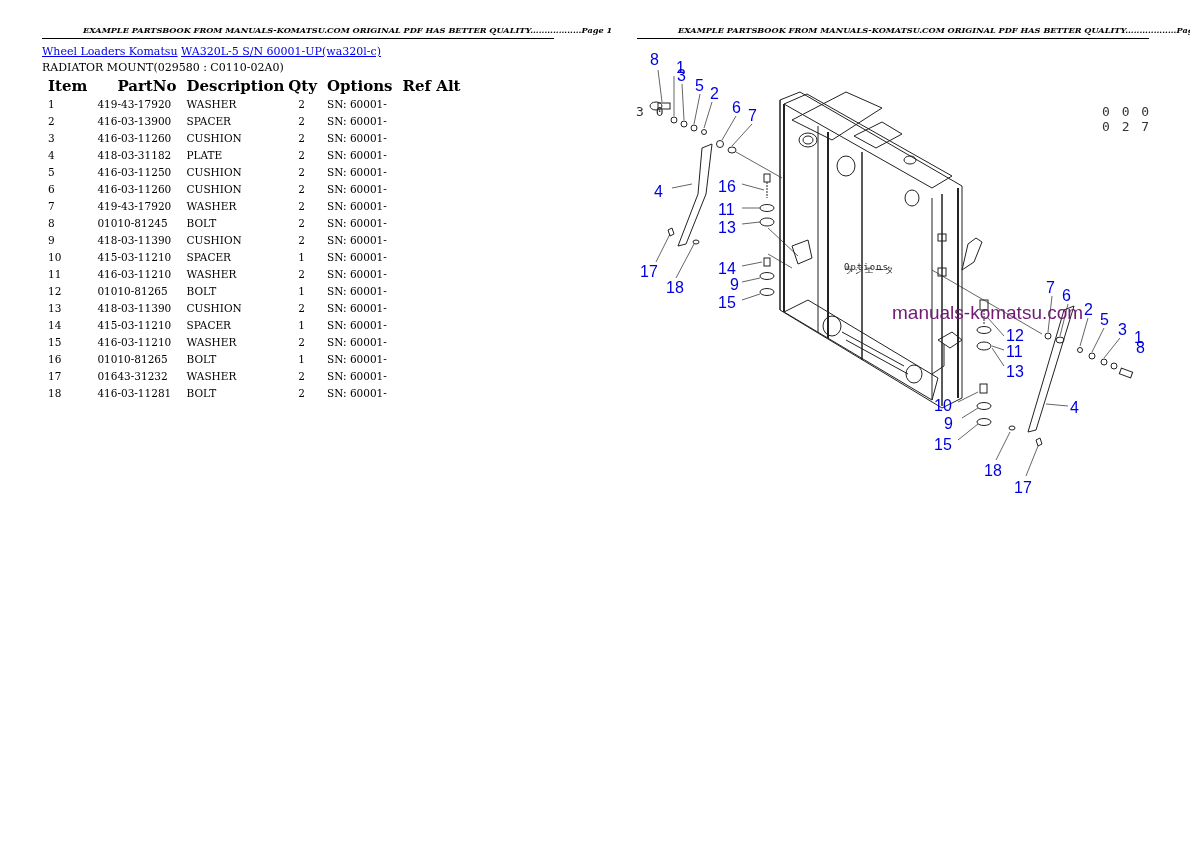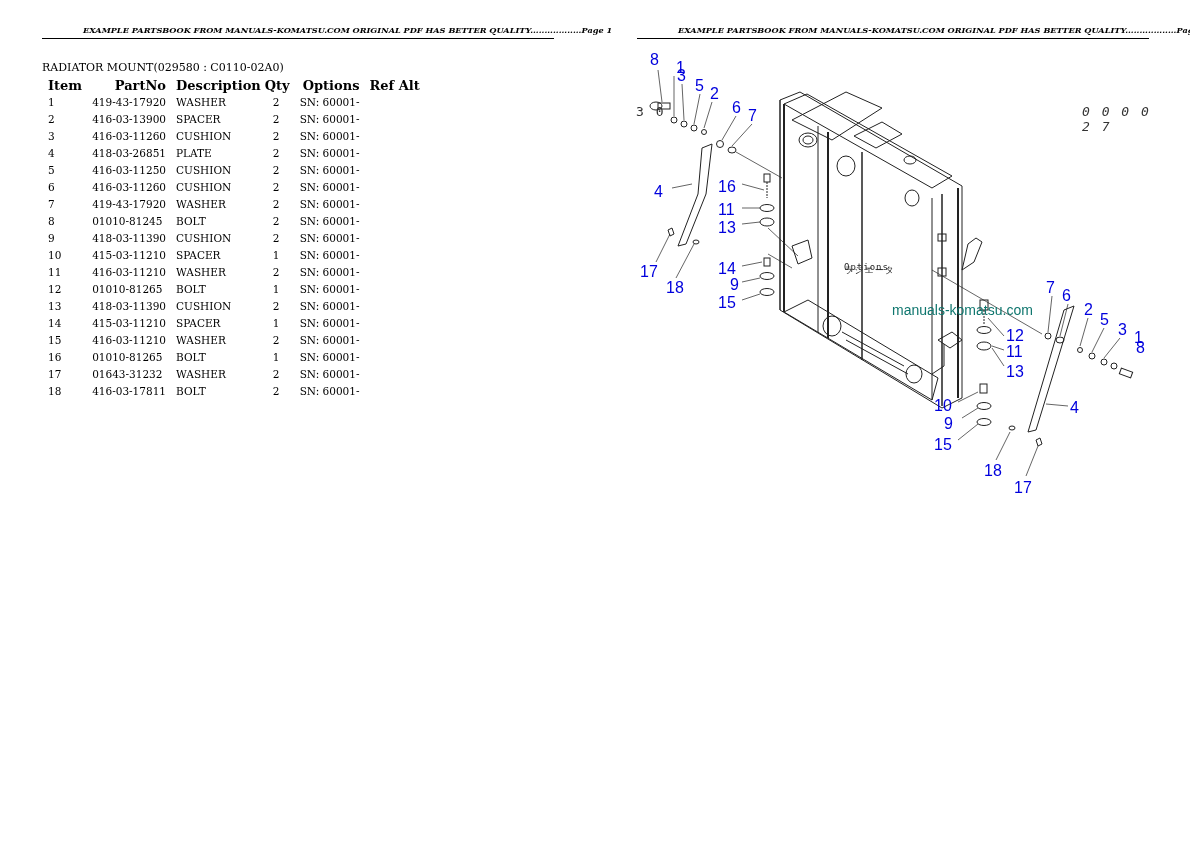--- a/index.html
+++ b/index.html
@@ -6,37 +6,42 @@
     body { width:1190px; height:842px; position:relative; overflow:hidden; font-family:"DejaVu Serif", serif; color:#000; }
     .page { position:absolute; top:0; height:842px; }
     .page-left { left:0; width:595px; }
     .page-right { left:595px; width:595px; }
     .hdr { position:absolute; top:25px; font-family:"DejaVu Serif", serif; font-size:8.2px; font-weight:bold; font-style:italic; white-space:nowrap; text-align:right; }
     .hdr-line { position:absolute; top:38px; height:1px; background:#000; }
     .breadcrumb { position:absolute; left:42px; top:45px; font-size:11px; white-space:nowrap; }
     .breadcrumb a { color:#0000ee; text-decoration:underline; cursor:pointer; }
     .section-title { position:absolute; left:42px; top:61px; font-size:11px; white-space:nowrap; }
     table.parts { position:absolute; left:42px; top:77px; border-collapse:collapse; font-size:10.5px; }
-    table.parts th { font-weight:bold; text-align:right; padding:0 4px 0 6px; height:16px; white-space:nowrap; font-size:13px; }
+    table.parts th { font-weight:bold; text-align:center; padding:0 4px 0 6px; height:16px; white-space:nowrap; font-size:15px; }
     table.parts td { padding:0 4px 0 6px; height:17px; white-space:nowrap; }
     table.parts td.qty { text-align:center; padding:0 10px 0 4px; }
     .diagram { position:absolute; left:632px; top:48px; width:530px; height:460px; }
     .diagram svg { position:absolute; left:0; top:0; }
     .callout { position:absolute; color:#0000dd; font-family:"Liberation Sans", sans-serif; font-size:16px; line-height:16px; }
-    .watermark { position:absolute; font-family:"Liberation Sans", sans-serif; font-size:14px; color:#0f766e; white-space:nowrap; }
+    .watermark { position:absolute; font-family:"Liberation Sans", sans-serif; font-size:19px; color:#701a75; white-space:nowrap; }
     .ref { position:absolute; font-family:"DejaVu Sans Mono", monospace; font-size:13px; color:#333; letter-spacing:2px;margin-top:48px; }
     .jp { position:absolute; font-family:"DejaVu Sans Mono", monospace; font-size:9px; color:#222; letter-spacing:1px; white-space:nowrap; }
   </style>
 </head>
 <body>
 
 <div class="page page-left">
   <div class="hdr" style="left:83px; width:470px;">EXAMPLE PARTSBOOK FROM MANUALS-KOMATSU.COM ORIGINAL PDF HAS BETTER QUALITY..................Page 1</div>
   <div class="hdr-line" style="left:42px; width:512px;"></div>
 
+  <div class="breadcrumb">
+    <a>Wheel Loaders Komatsu</a>
+    <span> </span>
+    <a>WA320L-5 S/N 60001-UP(wa320l-c)</a>
+  </div>
 
   <div class="section-title">RADIATOR MOUNT(029580 : C0110-02A0)</div>
 
   <table class="parts">
     <thead>
       <tr>
         <th>Item</th>
         <th style="padding-left:26px;margin-top:32px;">PartNo</th>
         <th>Description</th>
         <th style="padding:0 4px 0 0;">Qty</th>
@@ -64,21 +69,21 @@
         <tr>
           <td>3</td>
           <td>416-03-11260</td>
           <td>CUSHION</td>
           <td class="qty">2</td>
           <td>SN: 60001-</td>
           <td></td>
         </tr>
         <tr>
           <td>4</td>
-          <td>418-03-26851</td>
+          <td>418-03-31182</td>
           <td>PLATE</td>
           <td class="qty">2</td>
           <td>SN: 60001-</td>
           <td></td>
         </tr>
         <tr>
           <td>5</td>
           <td>416-03-11250</td>
           <td>CUSHION</td>
           <td class="qty">2</td>
@@ -176,21 +181,21 @@
         <tr>
           <td>17</td>
           <td>01643-31232</td>
           <td>WASHER</td>
           <td class="qty">2</td>
           <td>SN: 60001-</td>
           <td></td>
         </tr>
         <tr>
           <td>18</td>
-          <td>416-03-17811</td>
+          <td>416-03-11281</td>
           <td>BOLT</td>
           <td class="qty">2</td>
           <td>SN: 60001-</td>
           <td></td>
         </tr>
       </tbody>
   </table>
 </div>
 
 <div class="page page-right">
@@ -310,21 +315,21 @@
       <line x1="326" y1="354" x2="346" y2="344"></line>
       <line x1="330" y1="370" x2="346" y2="360"></line>
       <line x1="326" y1="392" x2="346" y2="376"></line>
       <line x1="436" y1="358" x2="414" y2="356"></line>
       <line x1="364" y1="412" x2="378" y2="384"></line>
       <line x1="394" y1="428" x2="406" y2="398"></line>
     </g>
   </svg>
 
   <div class="ref" style="left:4px; top:8px;">3 0</div>
-  <div class="ref" style="left:450px; top:8px;font-style:italic;">0 0 0 0 2 7</div>
+  <div class="ref" style="left:470px; top:8px;">0 0 0 0 2 7</div>
   <div class="jp" style="left:212px; top:216px;">ラジエータ</div>
   <div class="jp" style="left:212px; top:214px;">Options</div>
   <div class="watermark" style="left:260px; top:254px;">manuals-komatsu.com</div>
 
   <div id="callouts">
       <div class="callout" style="left: 18px; top: 4px; color: rgb(0, 0, 221);">8</div>
       <div class="callout" style="left: 44px; top: 12px; color: rgb(0, 0, 221);">1</div>
       <div class="callout" style="left: 45px; top: 20px; color: rgb(0, 0, 221);">3</div>
       <div class="callout" style="left: 63px; top: 30px; color: rgb(0, 0, 221);">5</div>
       <div class="callout" style="left: 78px; top: 38px; color: rgb(0, 0, 221);">2</div>

